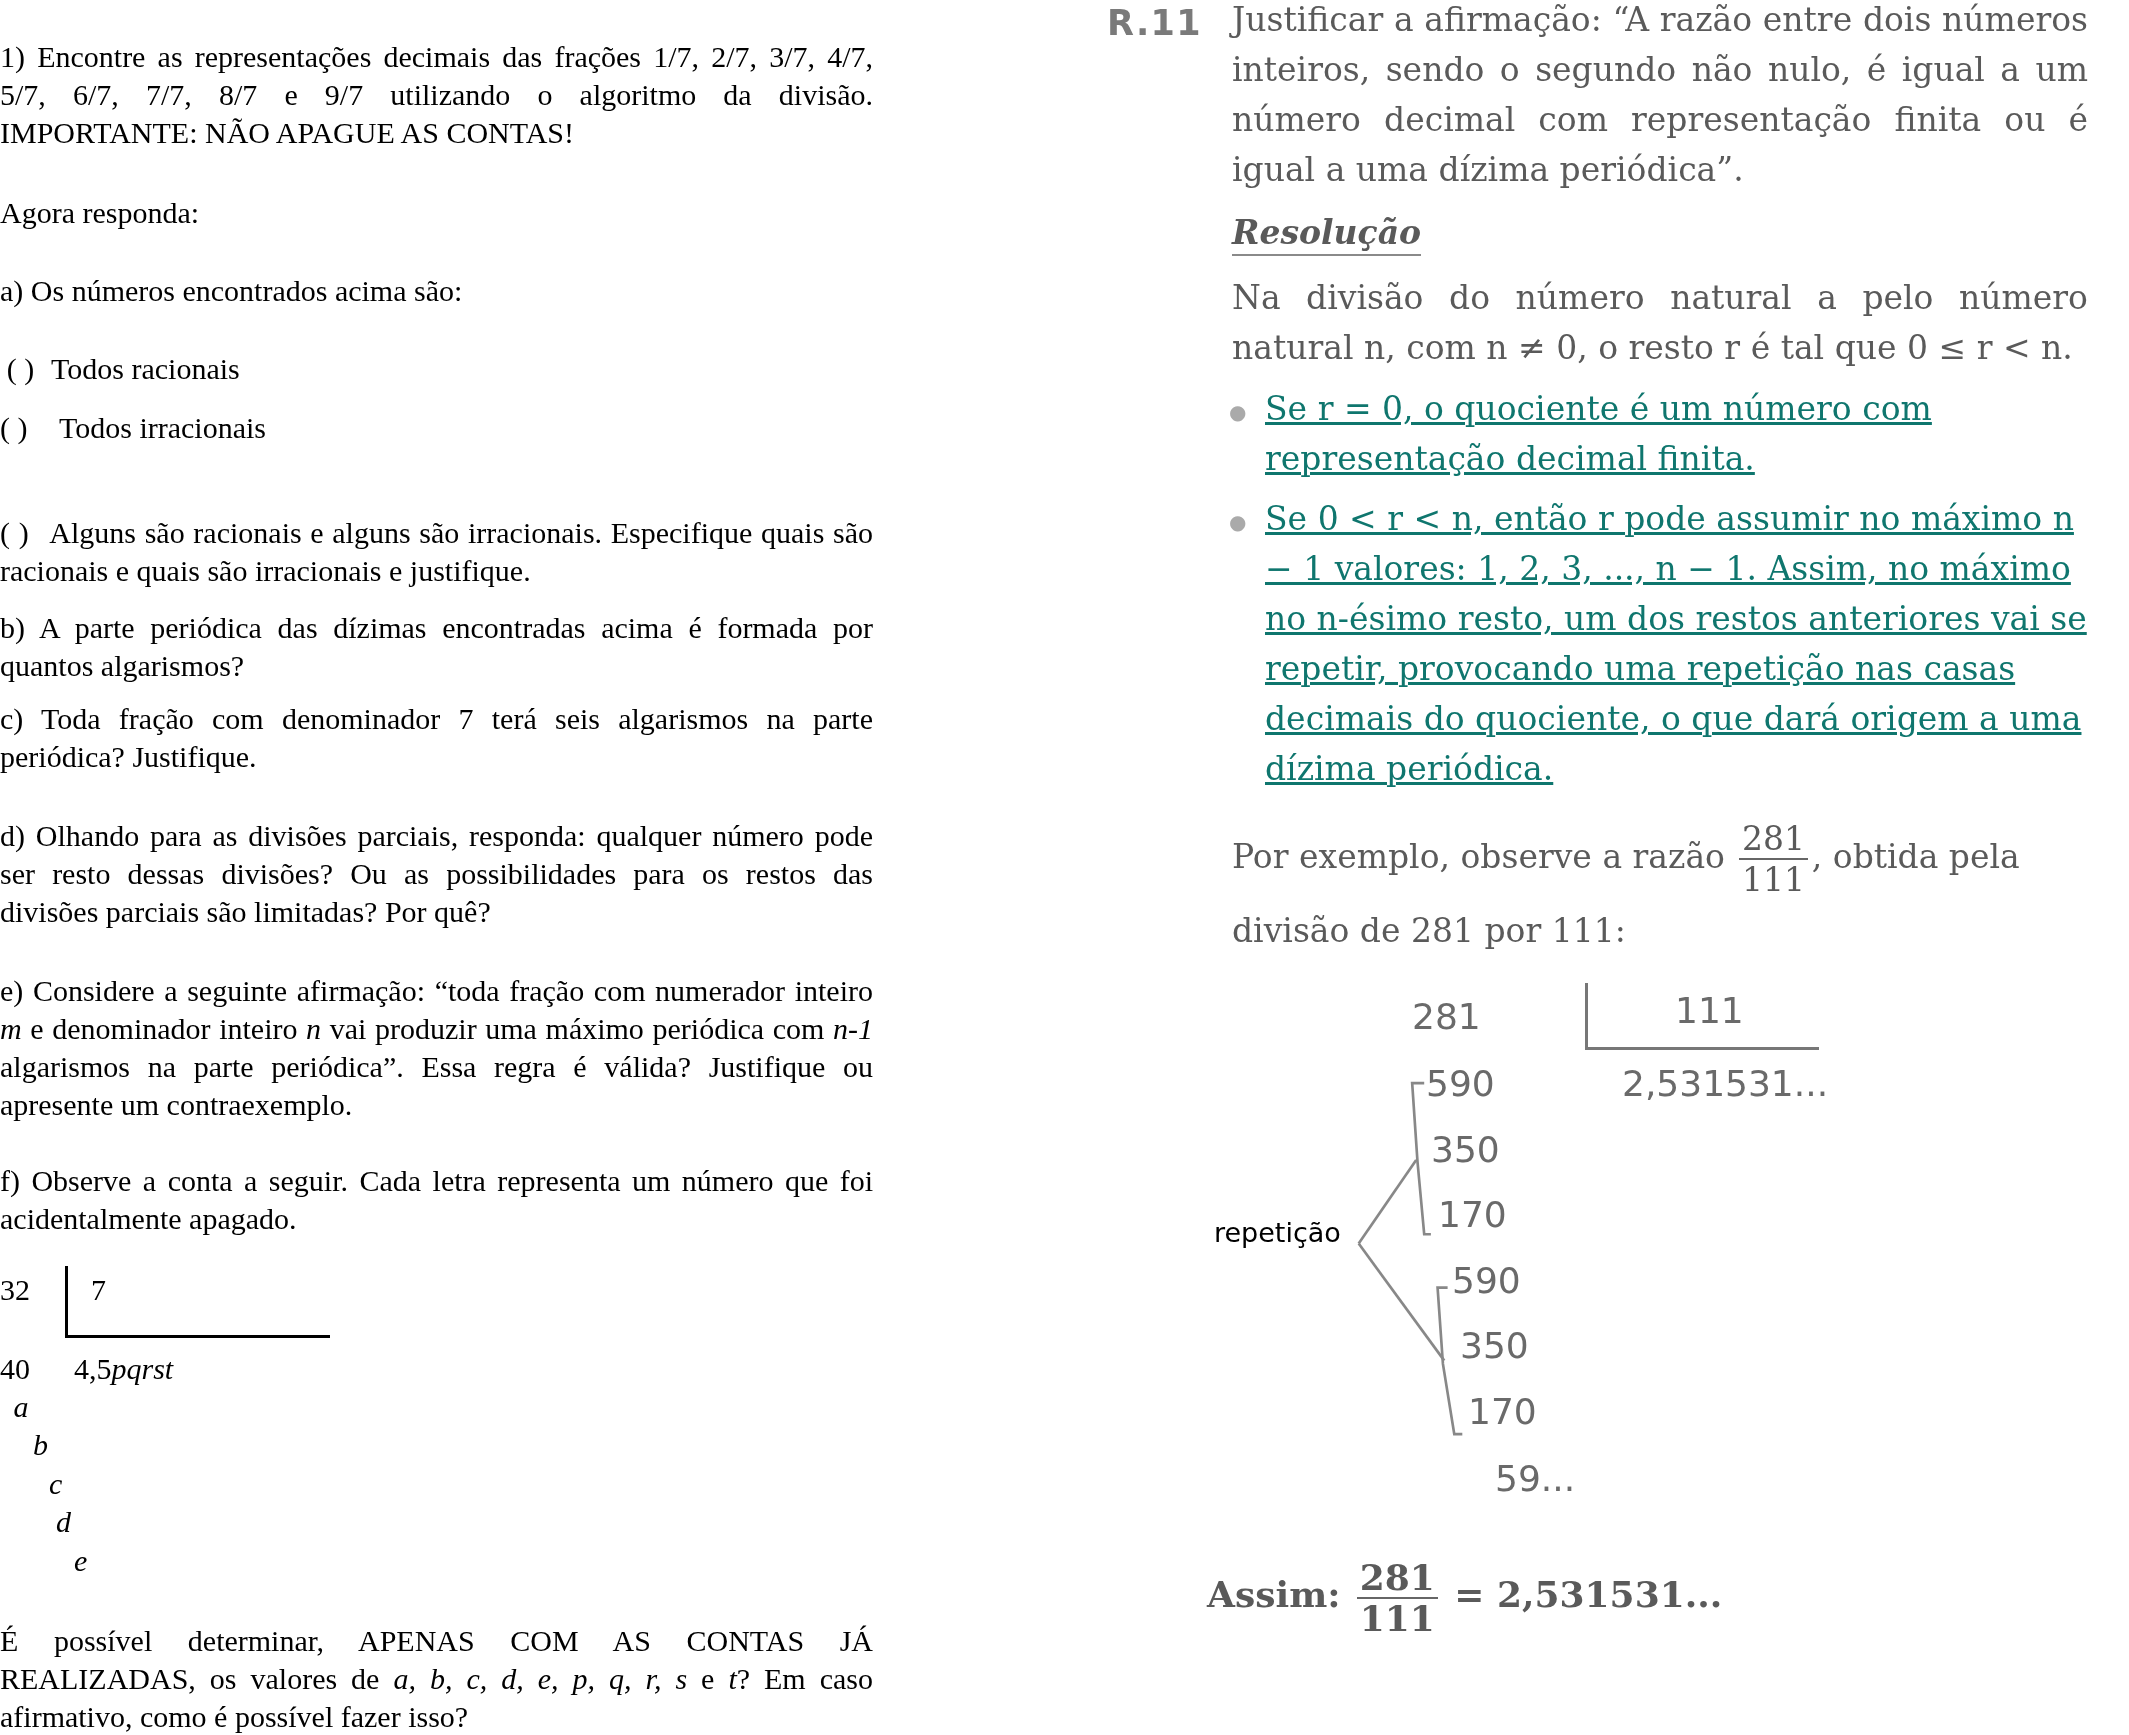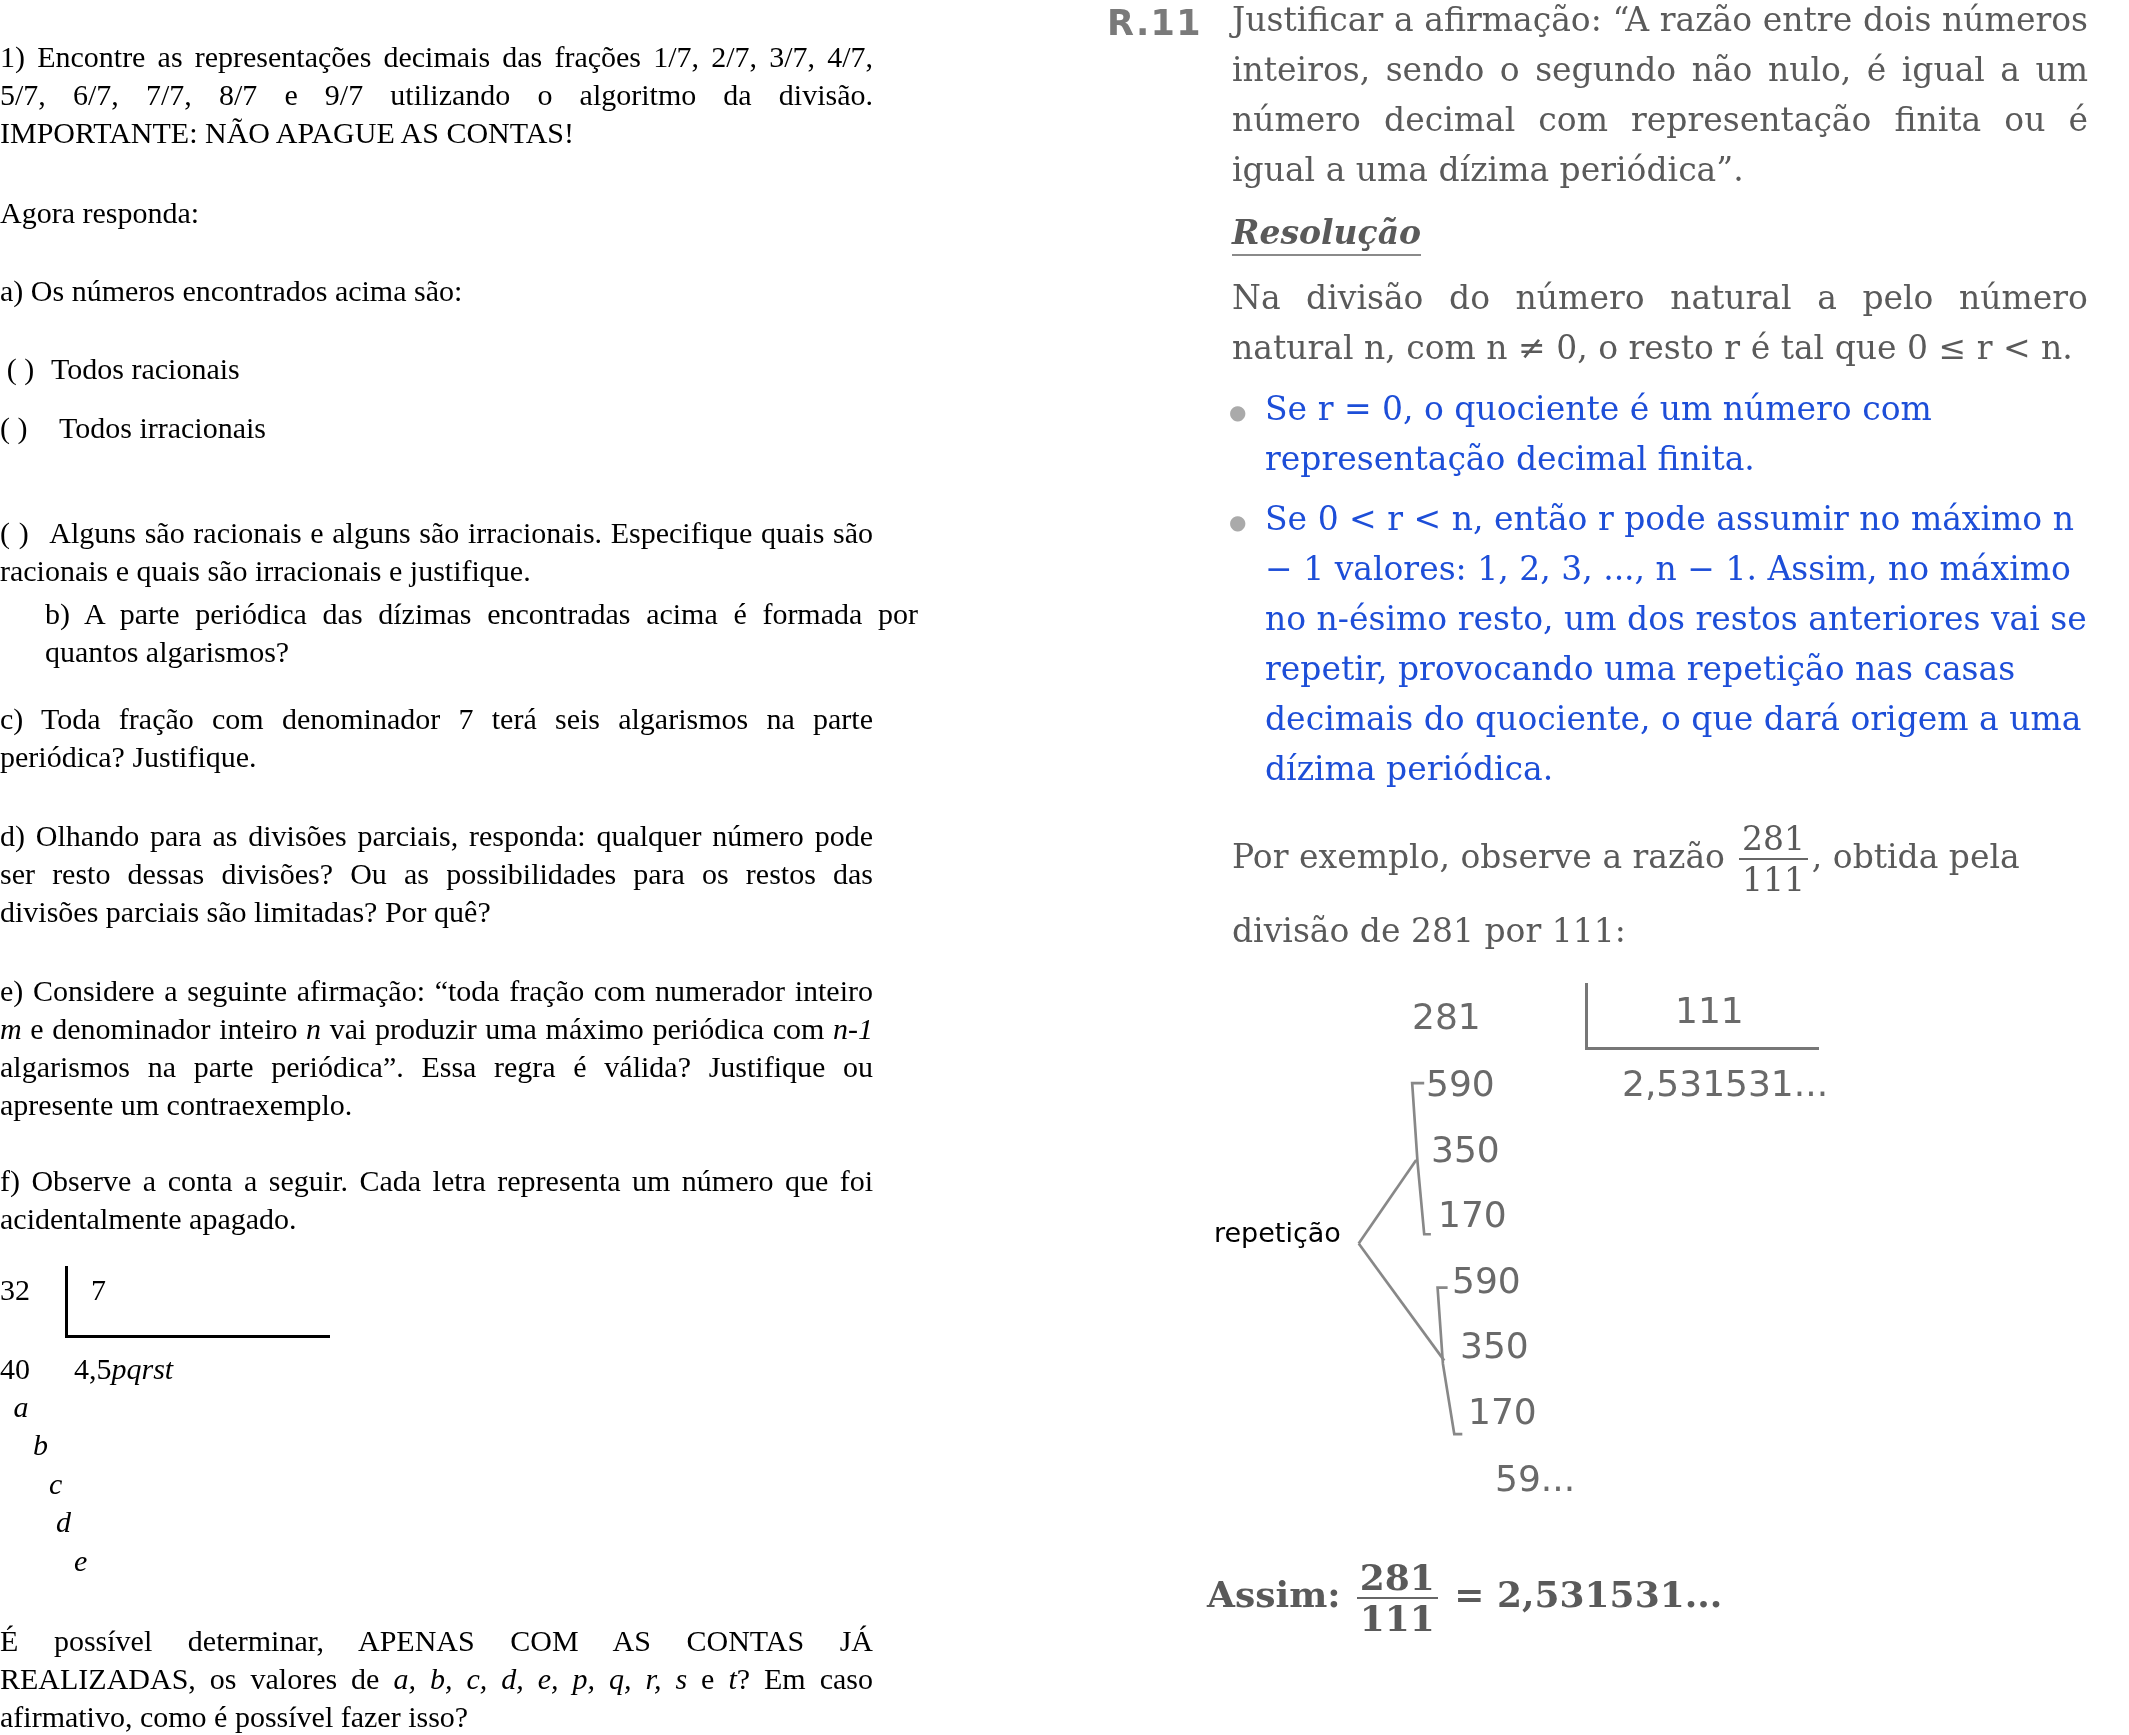--- a/index.html
+++ b/index.html
@@ -7,21 +7,21 @@
   .left { position:absolute; left:0; top:0; width:873px; font-family:"Liberation Serif", serif; color:#000; font-size:30px; line-height:38px; }
   .p { position:absolute; left:0; width:873px; text-align:justify; margin:0; }
   .p i { font-style:italic; }
   .opt { position:absolute; left:0; width:873px; }
   .div-box { position:absolute; }
   .right { position:absolute; left:0; top:0; width:2129px; height:1735px; font-family:"DejaVu Serif", serif; color:#555; }
   .r-label { position:absolute; left:1107px; top:2.7px; font-family:"DejaVu Sans", sans-serif; font-weight:bold; font-size:35px; color:#7a7a7a; letter-spacing:1.3px; }
   .r-text { position:absolute; left:1232px; width:856px; font-size:33px; line-height:50px; color:#5a5a5a; text-align:justify; }
   .r-head { position:absolute; left:1232px; top:211px; font-size:33px; font-style:italic; font-weight:bold; color:#5a5a5a; border-bottom:2.7px solid #8a8a8a; line-height:43px; }
   .bullet { position:absolute; left:1229px; font-size:20px; color:#aaa; }
-  .r-bul-text { position:absolute; left:1265px; width:824px; font-size:33px; line-height:50px; color:#1d4ed8; }
+  .r-bul-text { position:absolute; left:1265px; width:824px; font-size:33px; line-height:50px; color:#0f766e;text-decoration:underline; }
   .frac { display:inline-block; vertical-align:middle; text-align:center; line-height:39px; margin:0 4px; }
   .frac .num { display:block; border-bottom:2.7px solid #666; padding:0 2.7px; }
   .frac .den { display:block; padding:0 2.7px; }
   .ld { position:absolute; font-family:"DejaVu Sans", sans-serif; font-size:36px; color:#6a6a6a; }
   .rep { position:absolute; font-family:"DejaVu Sans", sans-serif; font-size:27px; color:#000000; }
   .assim { position:absolute; left:1207px; top:1558px; font-size:36px; color:#5a5a5a; font-weight:bold; }
 </style>
 </head>
 <body>
 
@@ -36,21 +36,21 @@
   </div>
   <div class="opt" style="top:409px;">
     <span>(   )</span>
     <span style="margin-left:24px;">Todos irracionais</span>
   </div>
   <div class="opt" style="top:488px; text-align:justify;margin-top:26px;">
     <span>(    )</span>
     <span style="margin-left:12px;">Alguns são racionais e alguns são irracionais. Especifique quais são racionais e quais são irracionais e justifique.</span>
   </div>
 
-  <p class="p" style="top:595px;padding-left:45px;">b) A parte periódica das dízimas encontradas acima é formada por quantos algarismos?</p>
+  <p class="p" style="top:609px;">b) A parte periódica das dízimas encontradas acima é formada por quantos algarismos?</p>
   <p class="p" style="top:700px;">c) Toda fração com denominador 7 terá seis algarismos na parte periódica? Justifique.</p>
   <p class="p" style="top:817px;">d) Olhando para as divisões parciais, responda: qualquer número pode ser resto dessas divisões? Ou as possibilidades para os restos das divisões parciais são limitadas? Por quê?</p>
 
   <p class="p" style="top:972px;"><span>e) Considere a seguinte afirmação: “toda fração com numerador inteiro </span><i>m</i><span> e denominador inteiro </span><i>n</i><span> vai produzir uma máximo periódica com </span><i>n-1</i><span> algarismos na parte periódica”. Essa regra é válida? Justifique ou apresente um contraexemplo.</span></p>
 
   <p class="p" style="top:1162px;">f) Observe a conta a seguir. Cada letra representa um número que foi acidentalmente apagado.</p>
 
   <div class="div-box" style="left:0; top:1271px; width:348px; height:321px;font-family:Liberation Serif, serif;">
     <span style="position:absolute; left:0; top:0;">32</span>
     <div style="position:absolute; left:65px; top:-5.3px; width:2.7px; height:71px; background:#000;"></div>

